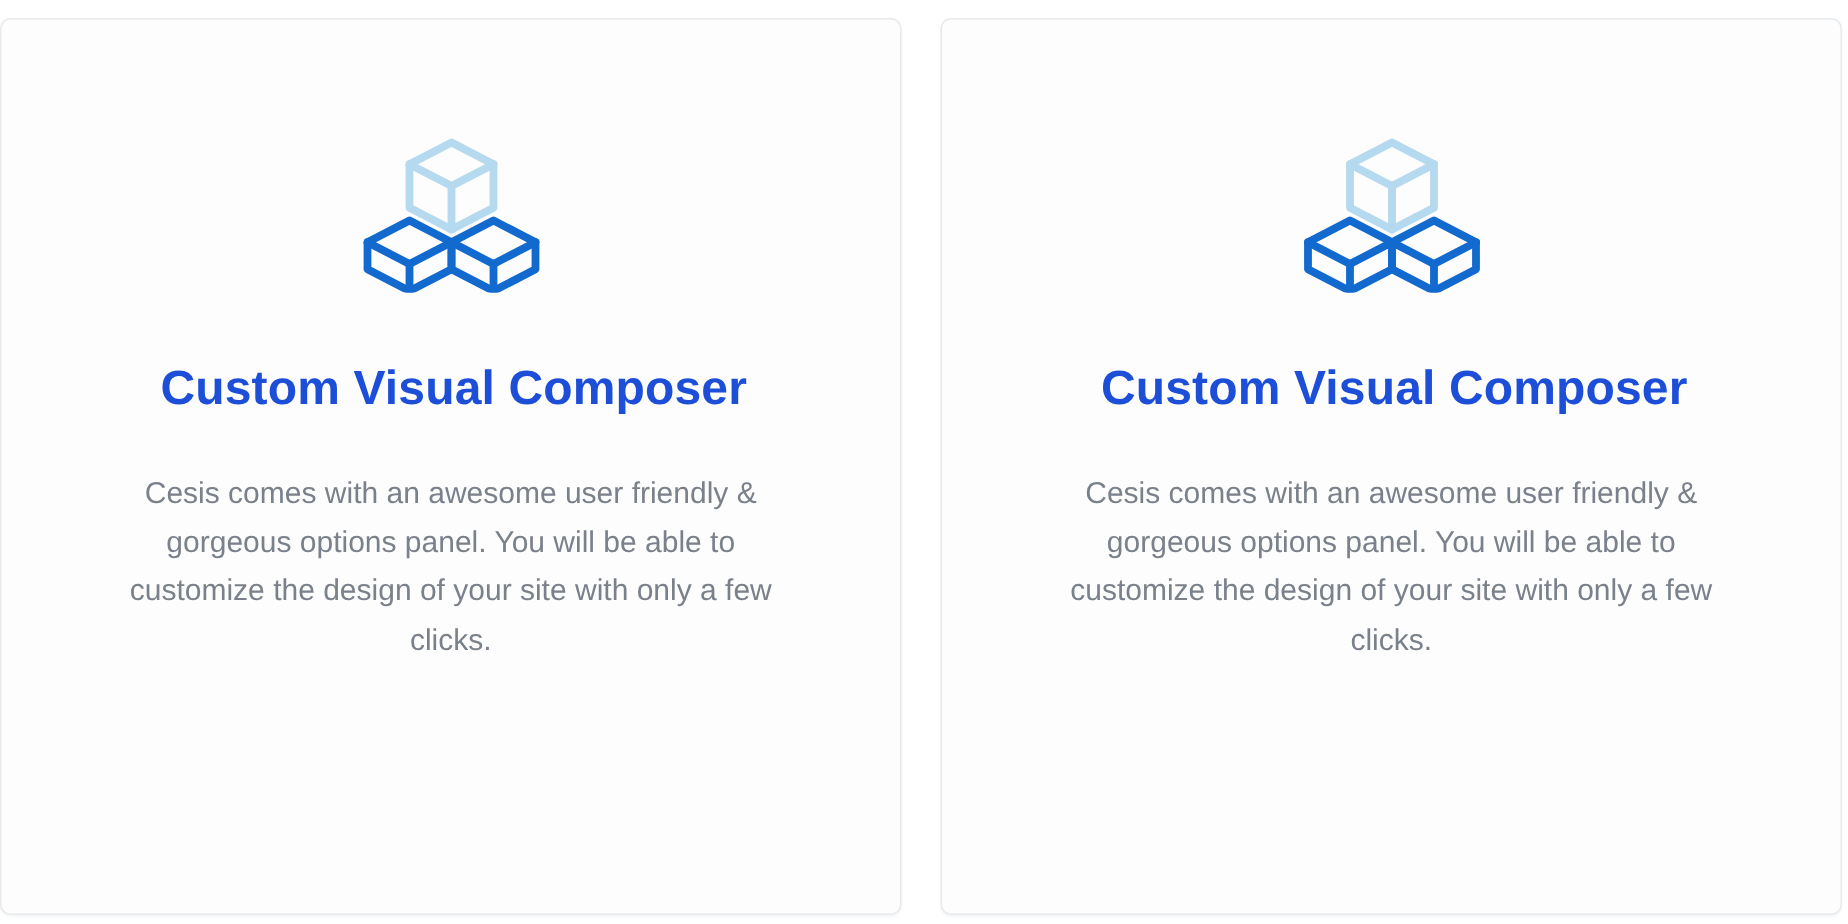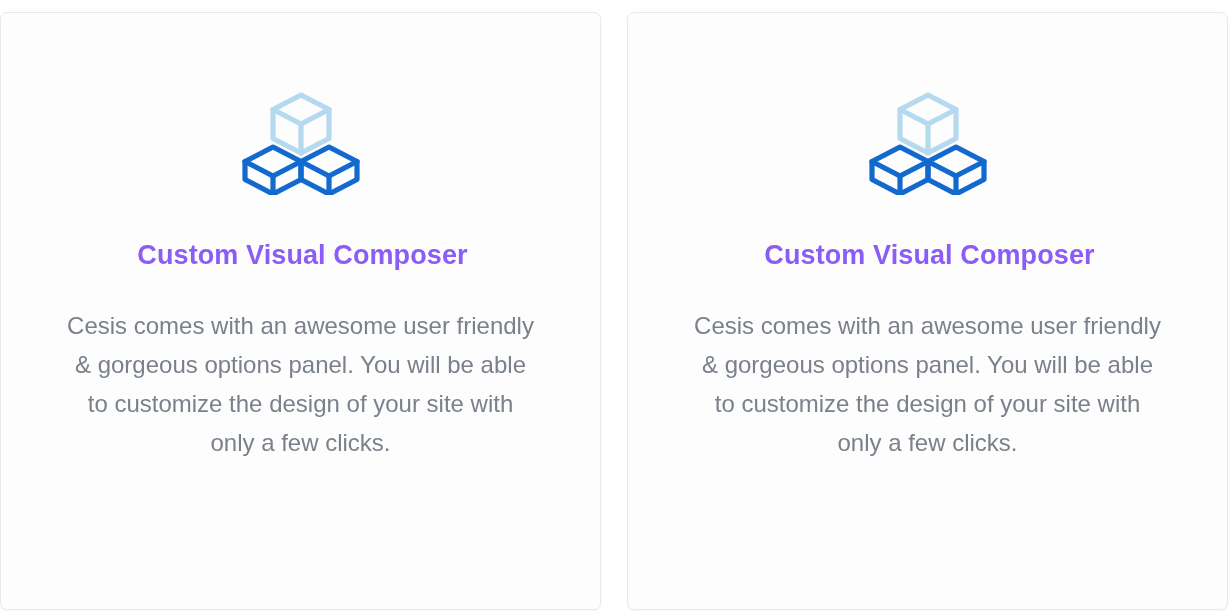--- a/index.html
+++ b/index.html
@@ -36,31 +36,31 @@
   }
 
   .card-icon {
     width: 128px;
     height: 104px;
     display: block;
     margin-bottom: 44px;
   }
 
   .card-title {
-    font-size: 27px;
+    font-size: 32px;
     font-weight: bold;
-    color: #8b5cf6;
+    color: #1d4ed8;
     letter-spacing: 0.1px;
     text-align: center;
     margin: 0 0 36px 4px;
     line-height: 1.2;
   }
 
   .card-text {
-    font-size: 24px;
+    font-size: 20px;
     font-weight: 400;
     color: #7a818b;
     text-align: center;
     line-height: 1.62;
     margin: 0;
     max-width: 470px;
   }
 </style>
 </head>
 <body>

